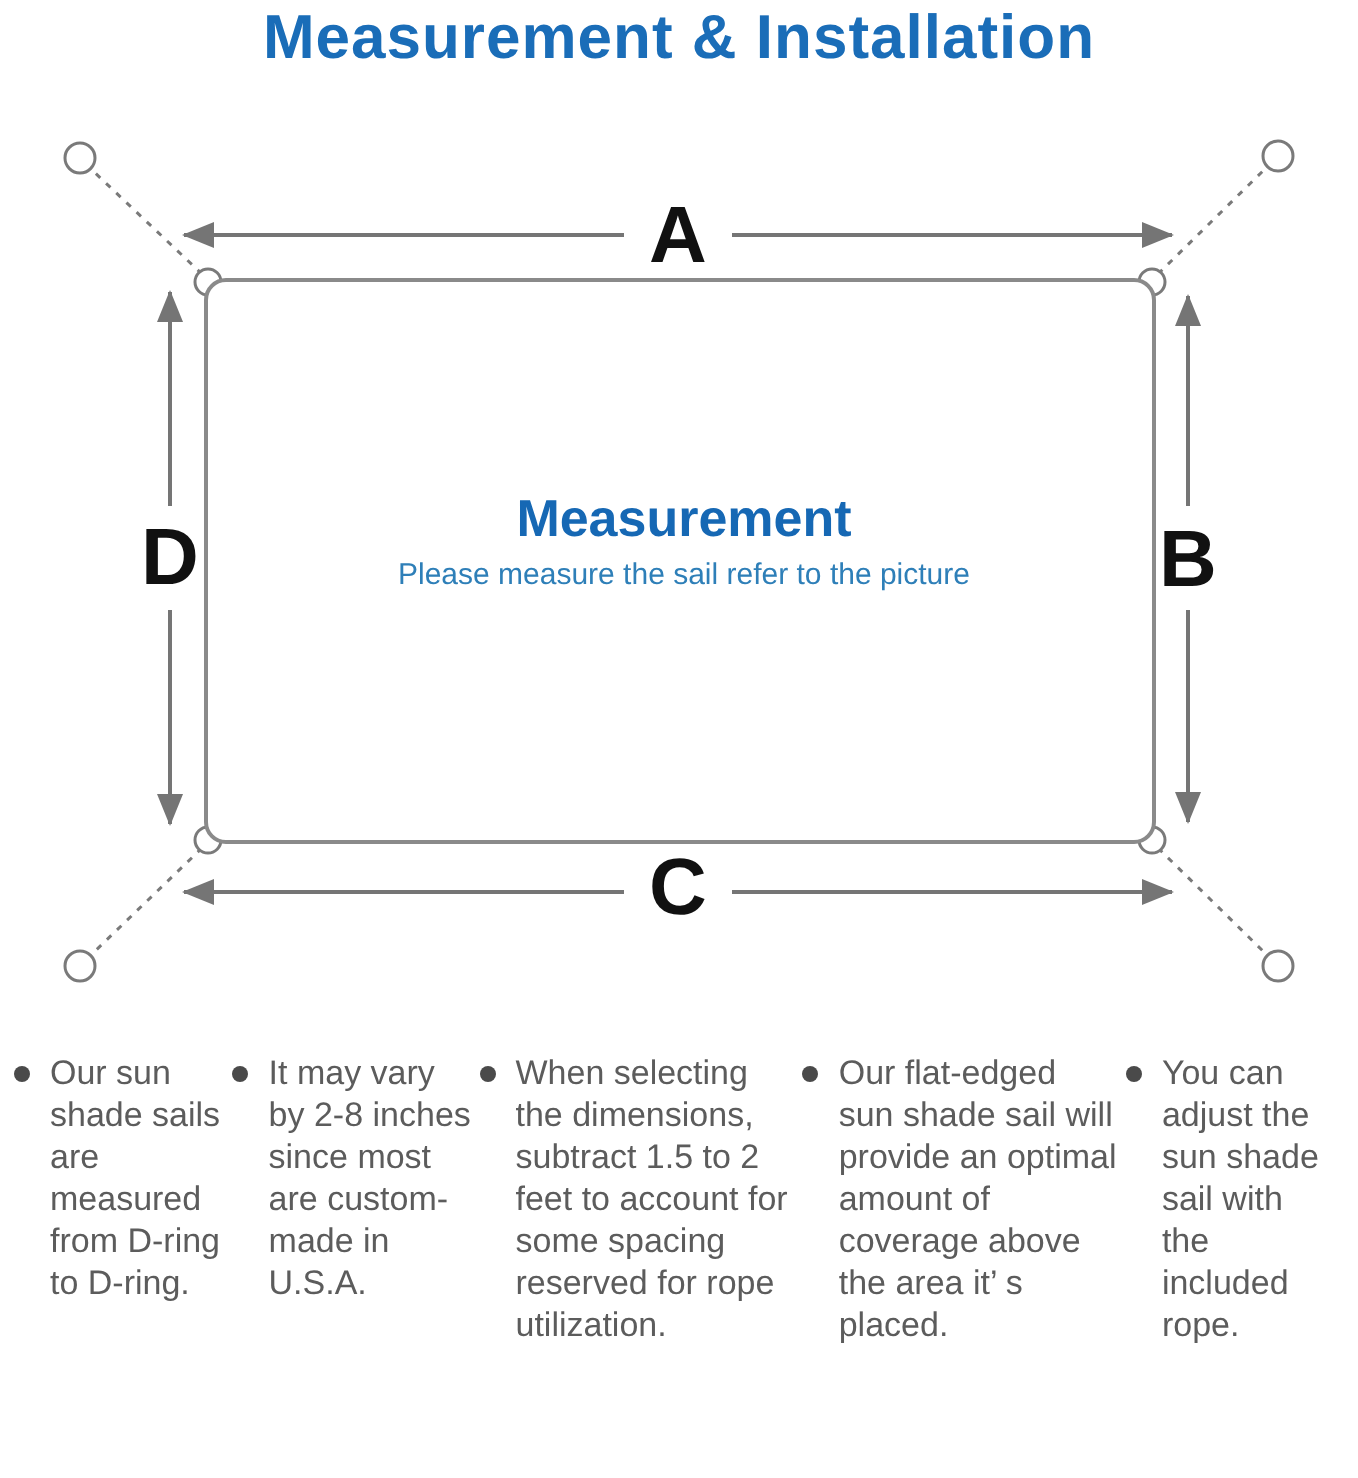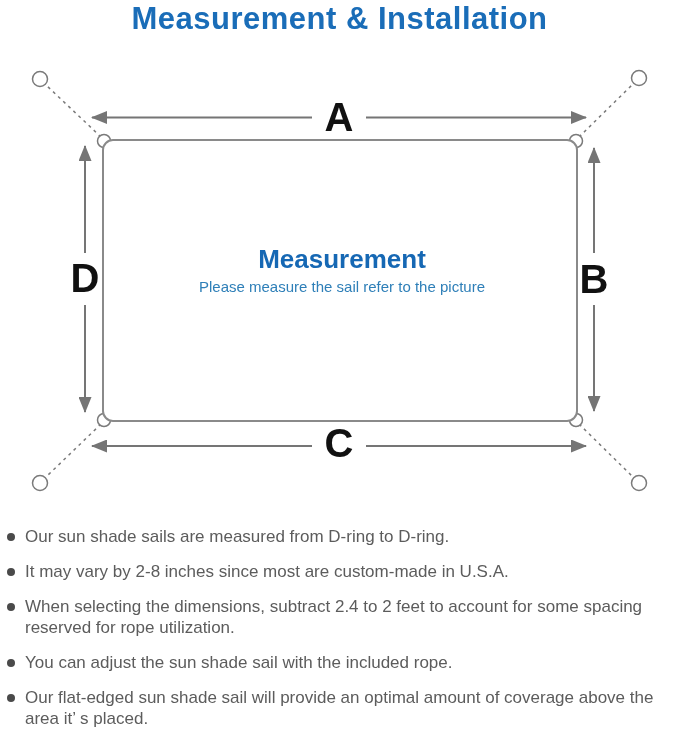--- a/index.html
+++ b/index.html
@@ -50,22 +50,22 @@
     fill: #2e7fb8;
     text-anchor: middle;
     font-family: "Liberation Sans", sans-serif;
   }
   .bullet-list {
     position: absolute;
     top: 526px;
     left: 7px;
     width: 662px;
     display: flex;
-    flex-direction: column;
-    gap: 14px;
+    flex-direction: row;
+    gap: 4px;
     justify-content: space-between;
   }
   .bullet-item {
     display: flex;
     align-items: flex-start;
   }
   .bullet-dot {
     flex: none;
     width: 8px;
     height: 8px;
@@ -137,25 +137,25 @@
     <div class="bullet-item">
       <span class="bullet-dot"></span>
       <span class="bullet-text">Our sun shade sails are measured from D-ring to D-ring.</span>
     </div>
     <div class="bullet-item">
       <span class="bullet-dot"></span>
       <span class="bullet-text">It may vary by 2-8 inches since most are custom-made in U.S.A.</span>
     </div>
     <div class="bullet-item">
       <span class="bullet-dot"></span>
-      <span class="bullet-text">When selecting the dimensions, subtract 2.4 to 2 feet to account for some spacing reserved for rope utilization.</span>
+      <span class="bullet-text">When selecting the dimensions, subtract 1.5 to 2 feet to account for some spacing reserved for rope utilization.</span>
+    </div>
+    <div class="bullet-item">
+      <span class="bullet-dot"></span>
+      <span class="bullet-text">Our flat-edged sun shade sail will provide an optimal amount of coverage above the area it’ s placed.</span>
     </div>
     <div class="bullet-item">
       <span class="bullet-dot"></span>
       <span class="bullet-text">You can adjust the sun shade sail with the included rope.</span>
-    </div>
-    <div class="bullet-item">
-      <span class="bullet-dot"></span>
-      <span class="bullet-text">Our flat-edged sun shade sail will provide an optimal amount of coverage above the area it’ s placed.</span>
     </div>
   </div>
 
 </div>
 
 </body></html>

